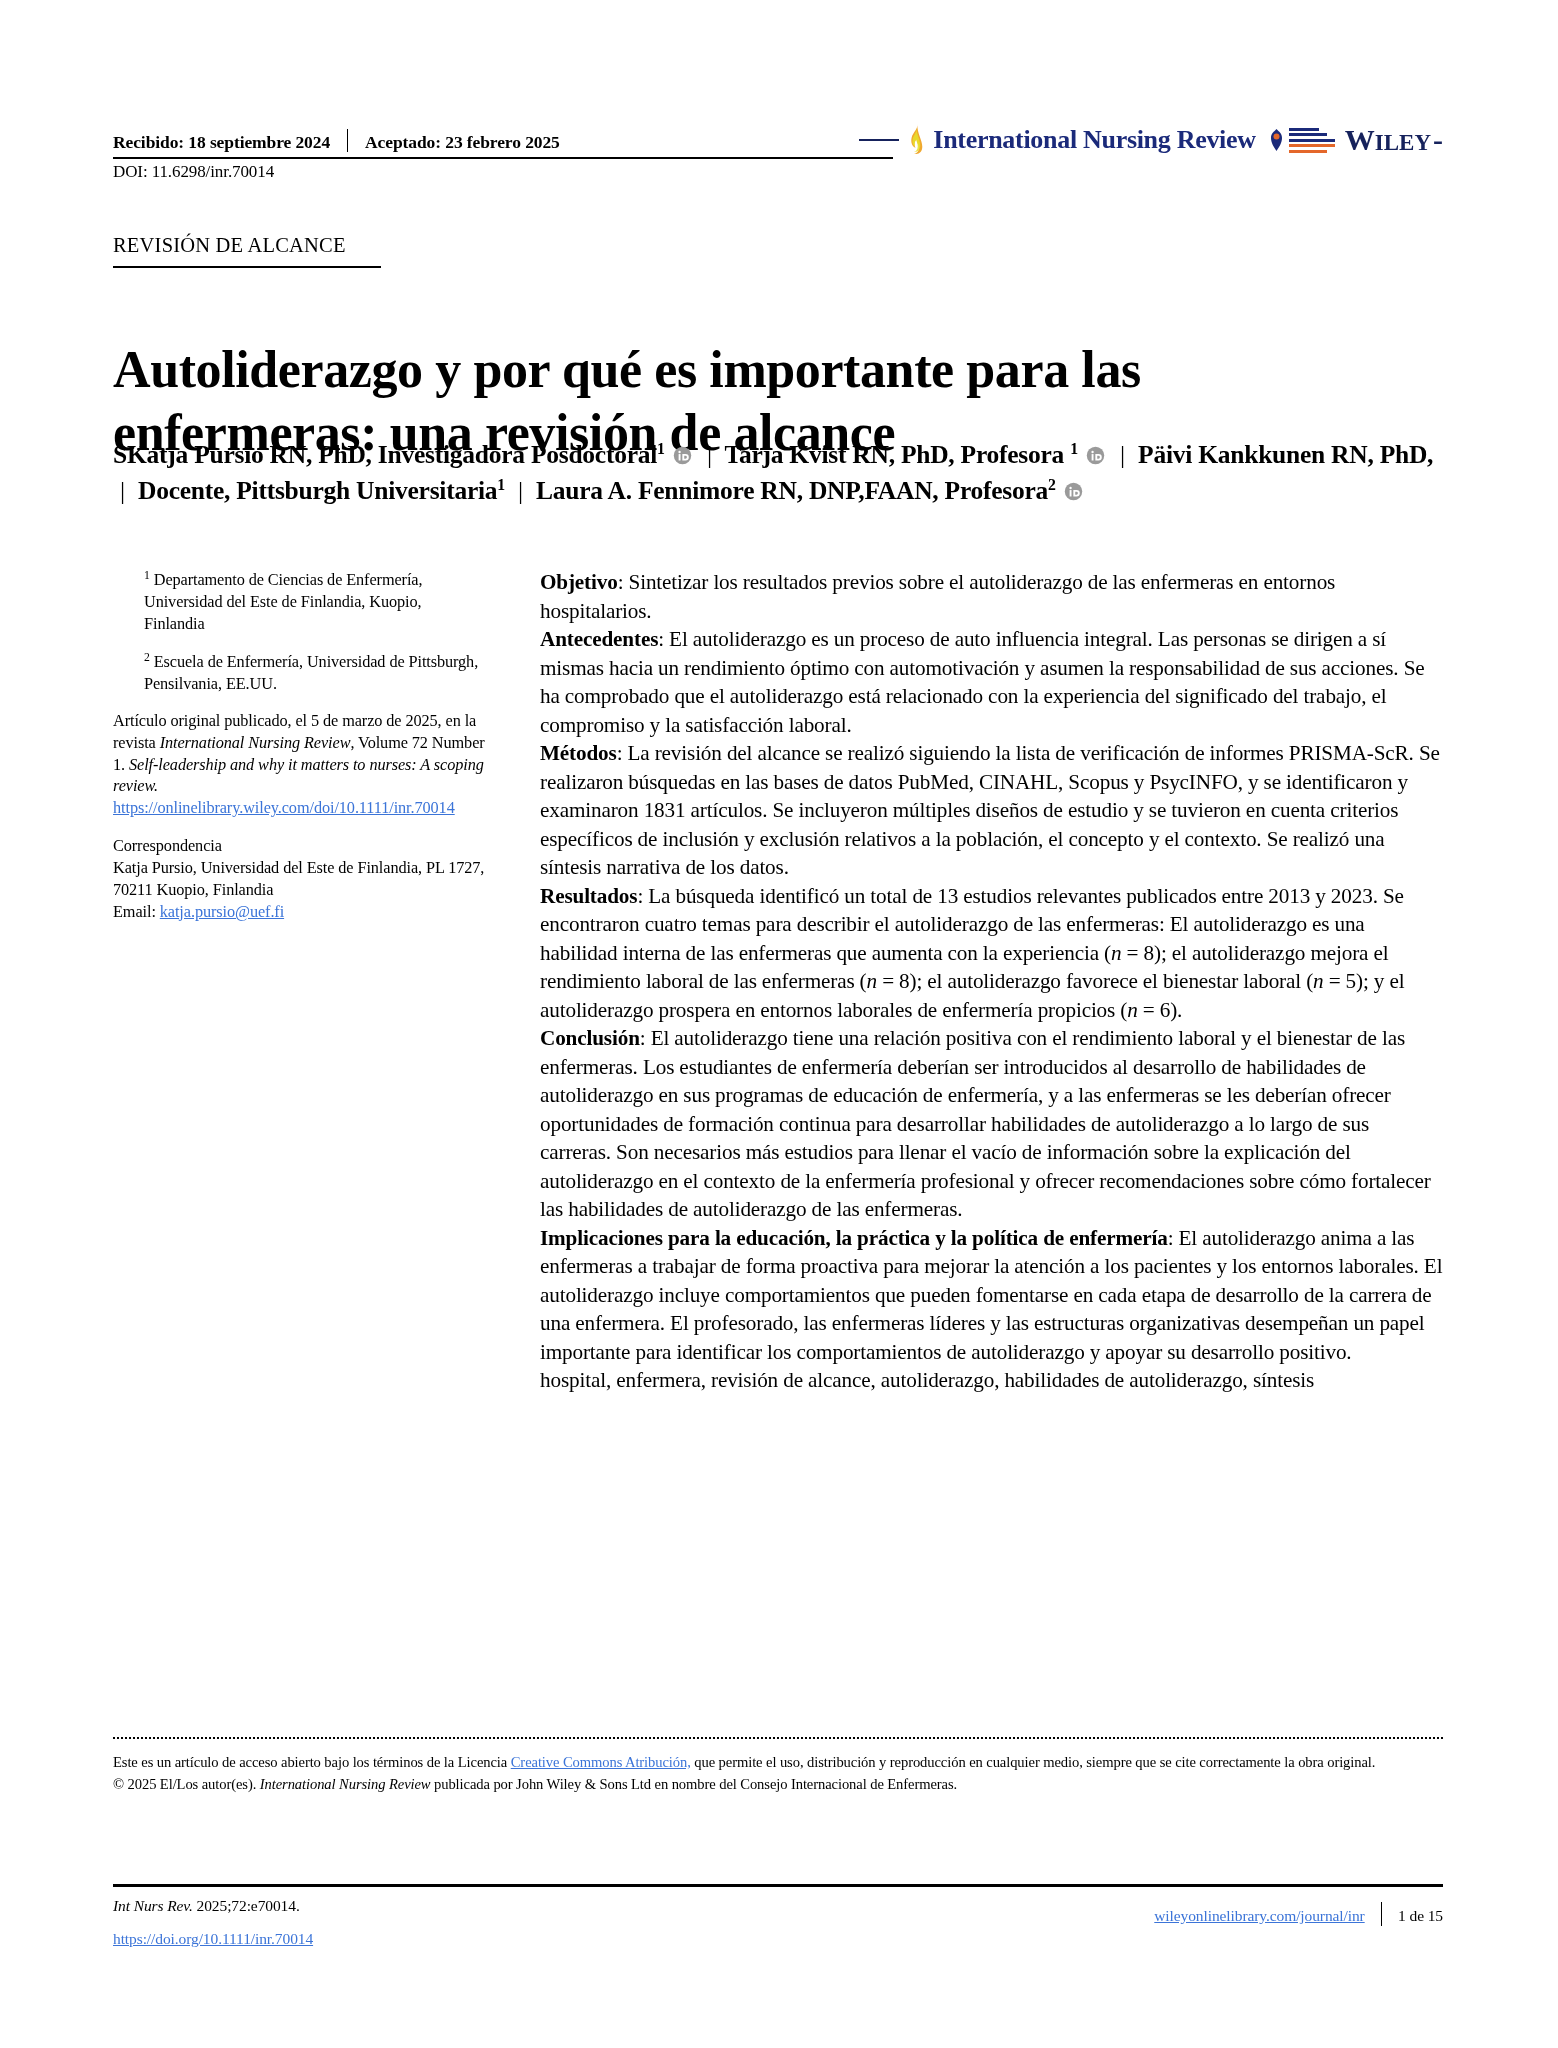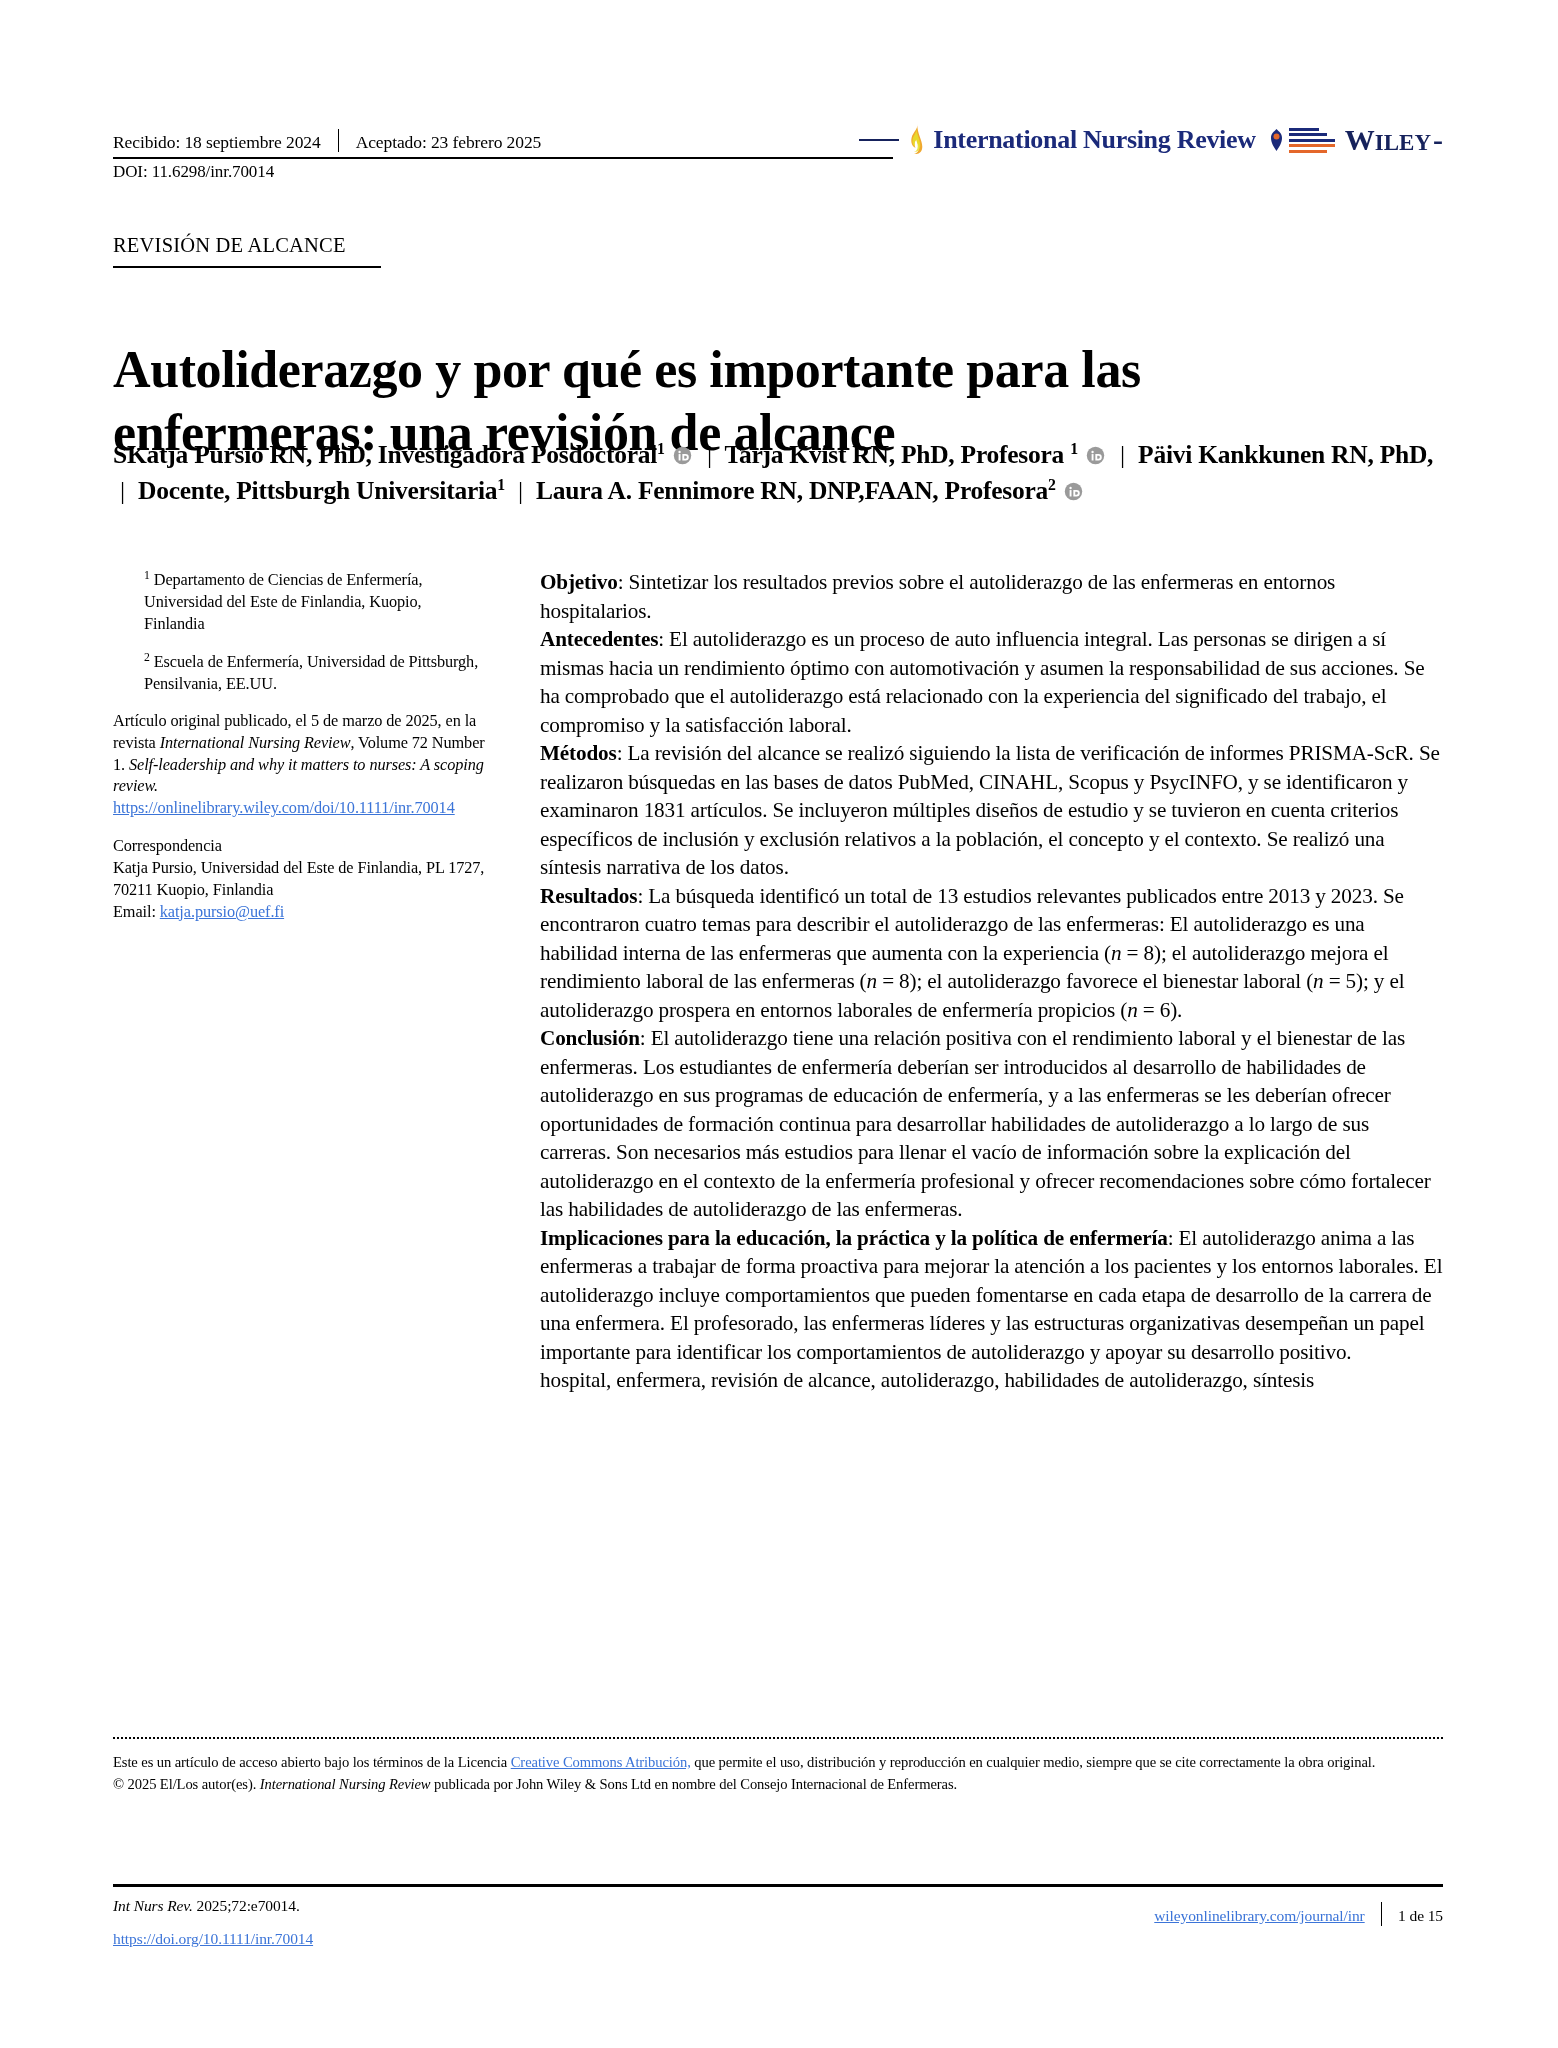--- a/index.html
+++ b/index.html
@@ -29,21 +29,21 @@
     width: 1330px;
     height: 70px;
   }
   .hdr-dates {
     position: absolute;
     left: 0;
     top: 0;
     display: flex;
     align-items: baseline;
     font-size: 17.5px;
-    font-weight: normal;
+    font-weight: bold;
     letter-spacing: -0.1px;
     white-space: nowrap;
   }
   .hdr-divider {
     display: inline-block;
     width: 1px;
     height: 23px;
     background: #000;
     margin: 0 17px;
     position: relative;

